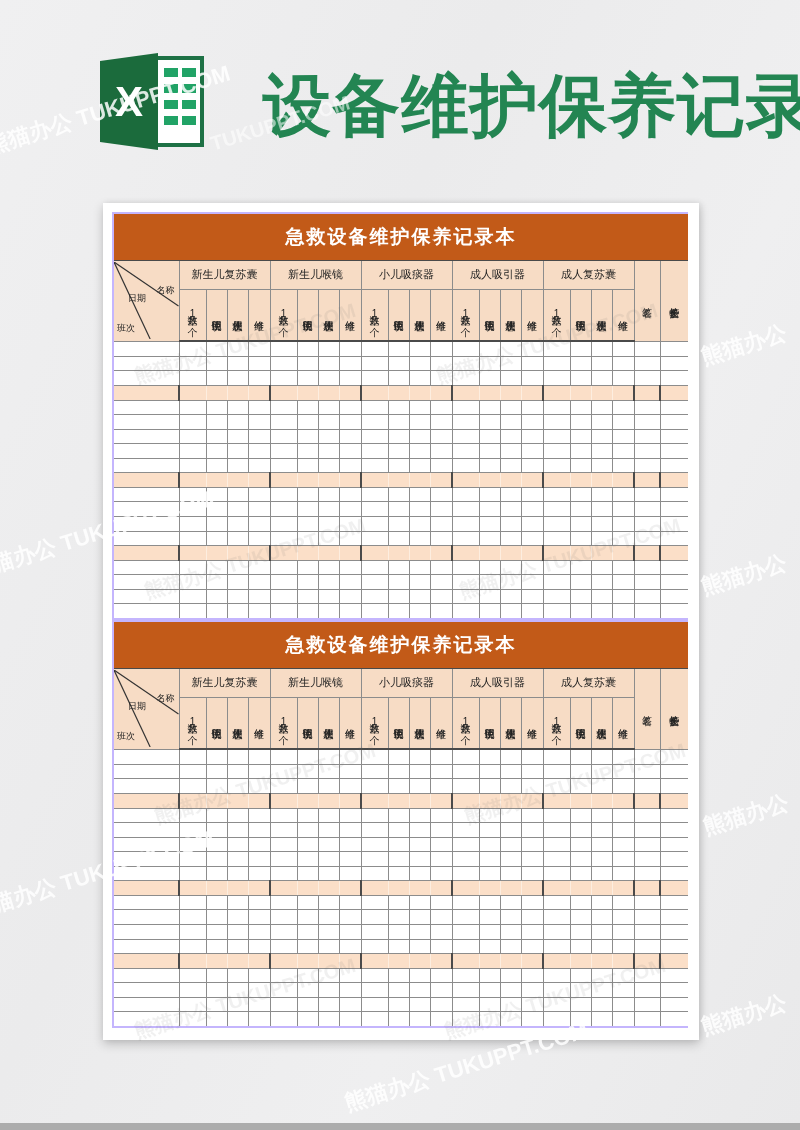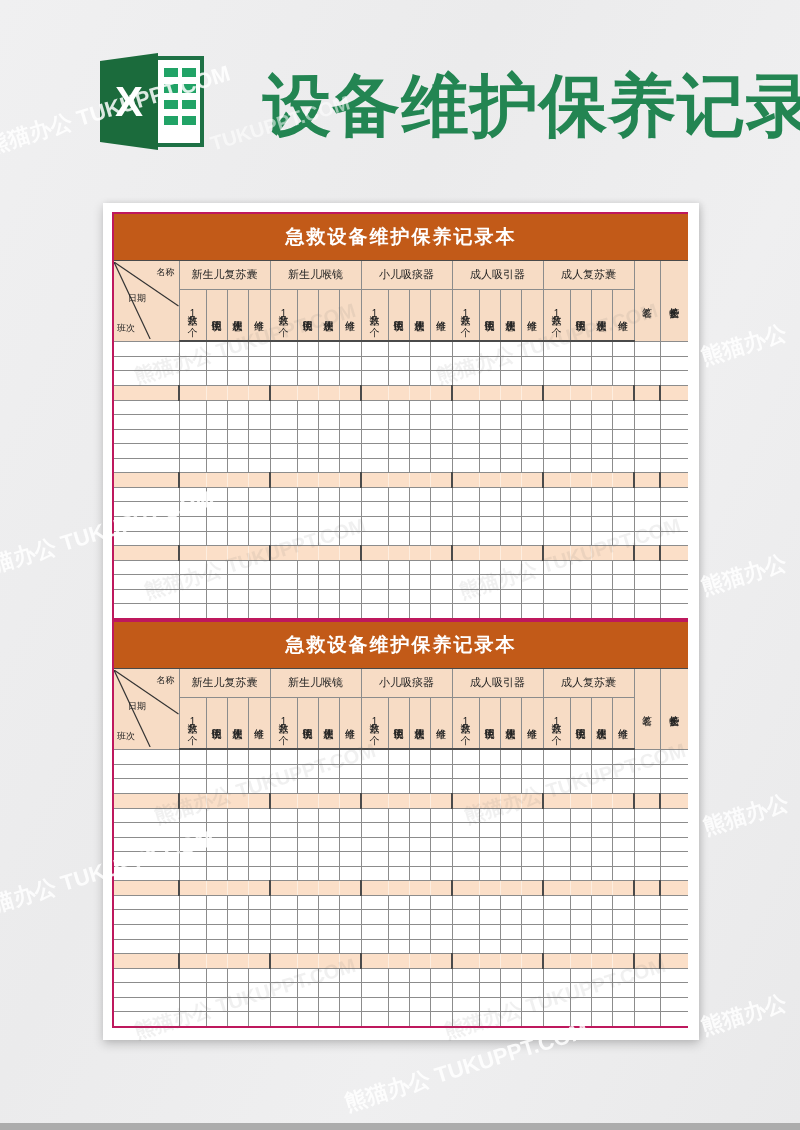--- a/index.html
+++ b/index.html
@@ -11,21 +11,21 @@
   .page-title{position:absolute;left:263px;top:68px;font-size:68px;line-height:1.1;
     font-weight:bold;letter-spacing:1px;white-space:nowrap;}
   .page-subtitle{position:absolute;left:267px;top:155px;font-size:25px;font-weight:bold;
     color:#3d3d3d;letter-spacing:1px;white-space:nowrap;}
   
   .sheet{position:absolute;left:103px;top:203px;width:596px;height:837px;background:#fff;
     box-shadow:0 4px 10px rgba(0,0,0,.20),2px 0 6px rgba(0,0,0,.08);}
   .tblwrap{position:absolute;left:9px;width:576px;height:408px;overflow:hidden;}
   .t1{top:9px}.t2{top:417px}
   table.rec{border-collapse:collapse;table-layout:fixed;width:576px;height:408px;
-    border:2px solid #be185d;font-family:inherit;}
+    border:2px solid #c4b5fd;font-family:inherit;}
   table.rec td{border:1px solid #8c8c8c;padding:0;text-align:center;vertical-align:middle;
     color:#222;overflow:hidden;}
   td.bL{border-left:2px solid #4a4a4a;}
   tr.r-banner td{height:44px;border-bottom:1px solid #4a4a4a;color:#fff;font-weight:bold;
     font-size:19px;letter-spacing:2px;}
   tr.r-gname td{height:26px;font-size:11px;}
   tr.r-sub td{height:47px;}
   tr.r-sub td,tr.r-gname td,td.hdr{background:#F7DCC5;}
   tr.r-sub td{border-bottom:2px solid #4a4a4a;}
   tr.body td{height:13px;background:#fff;}
@@ -34,21 +34,21 @@
   .vt{writing-mode:vertical-rl;text-orientation:upright;display:inline-block;
     font-size:10px;line-height:11px;height:34px;}
   .vt2{writing-mode:vertical-rl;text-orientation:upright;display:inline-block;
     font-size:10px;line-height:11px;height:24px;}
   .vt5{writing-mode:vertical-rl;text-orientation:upright;display:inline-block;
     font-size:10px;line-height:11px;height:58px;}
   td.diag{position:relative;padding:0;}
   .diag-inner{position:relative;width:100%;height:77px;}
   .diag-inner svg{position:absolute;left:0;top:0;width:100%;height:100%;}
   .dlab{position:absolute;font-size:9px;color:#222;white-space:nowrap;}
-  .dlab.name{top:4px;right:4px;}
+  .dlab.name{top:22px;right:4px;}
   .dlab.date{top:30px;left:14px;}
   .dlab.shift{bottom:4px;left:3px;text-align:right;}
   
   .wm{position:absolute;font-weight:bold;white-space:nowrap;pointer-events:none;
     transform:rotate(-17deg);z-index:6;}
   .wm-w{color:rgba(255,255,255,.85);font-size:22px;}
   .wm-w2{color:rgba(255,255,255,.55);font-size:20px;}
   .wm-g{color:rgba(110,110,110,.10);font-size:20px;}
   .bottom-strip{position:absolute;left:0;bottom:0;width:800px;height:7px;background:#acacac;}
 </style>

